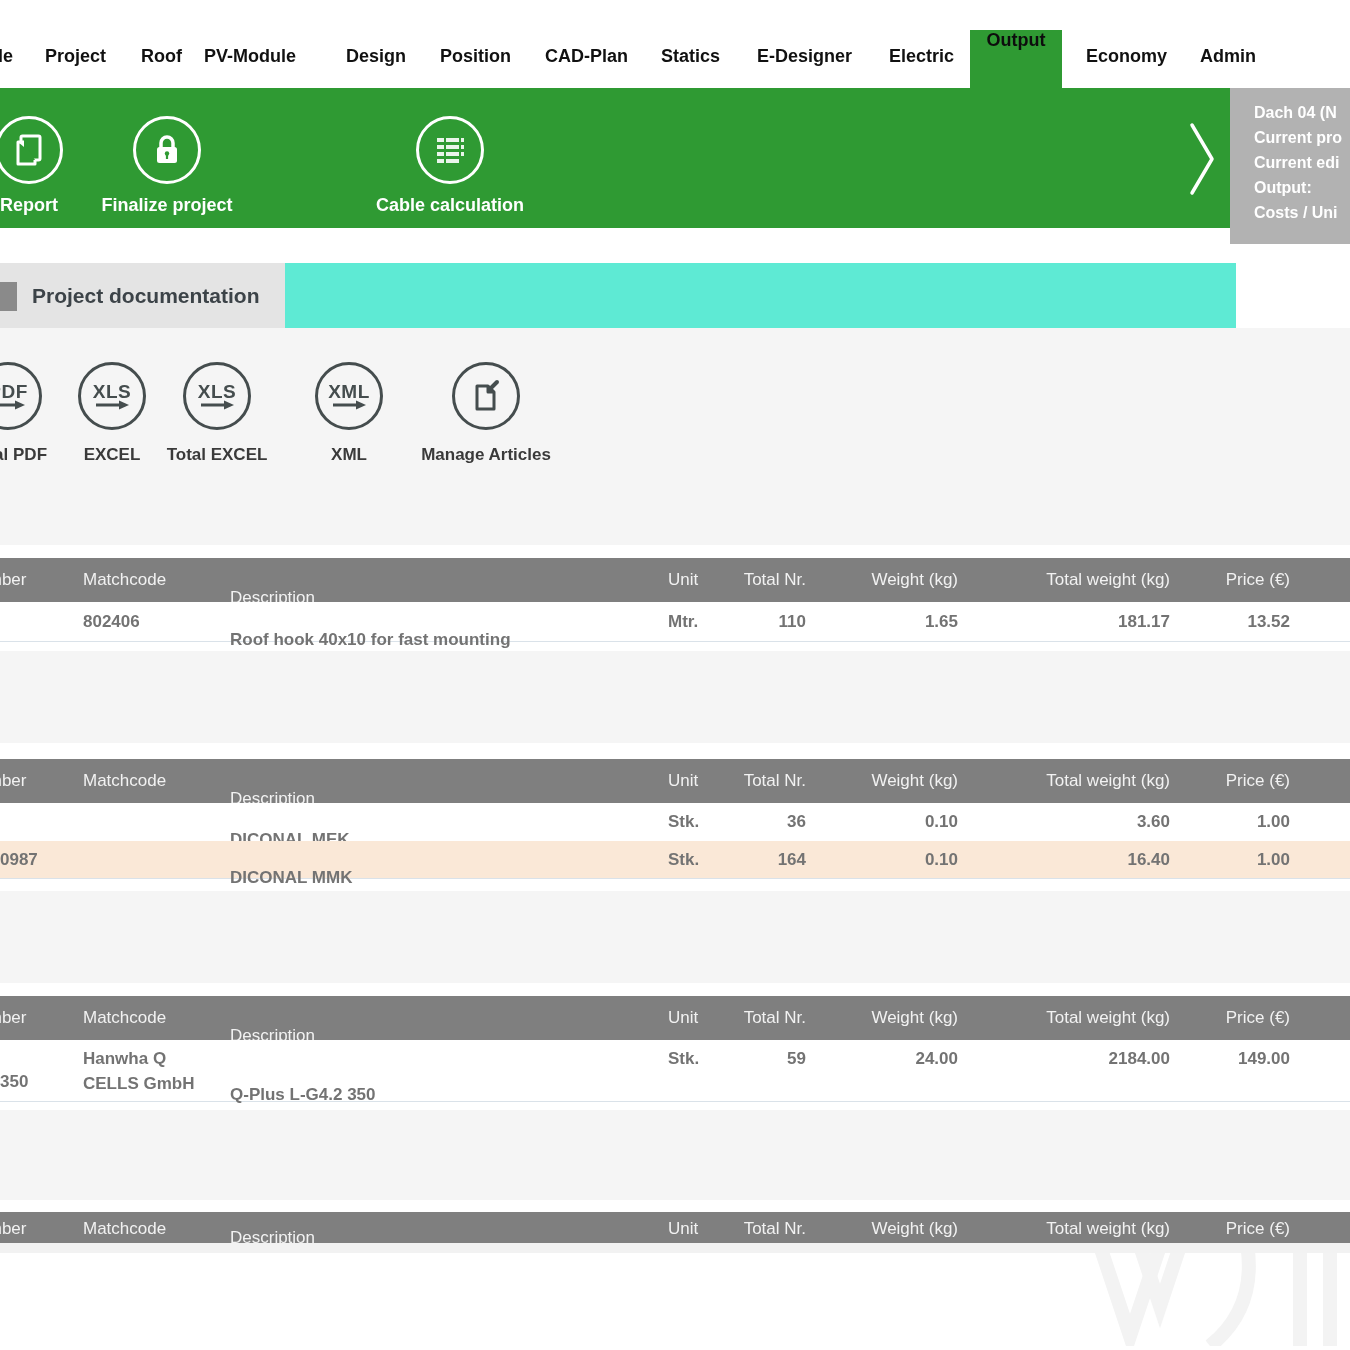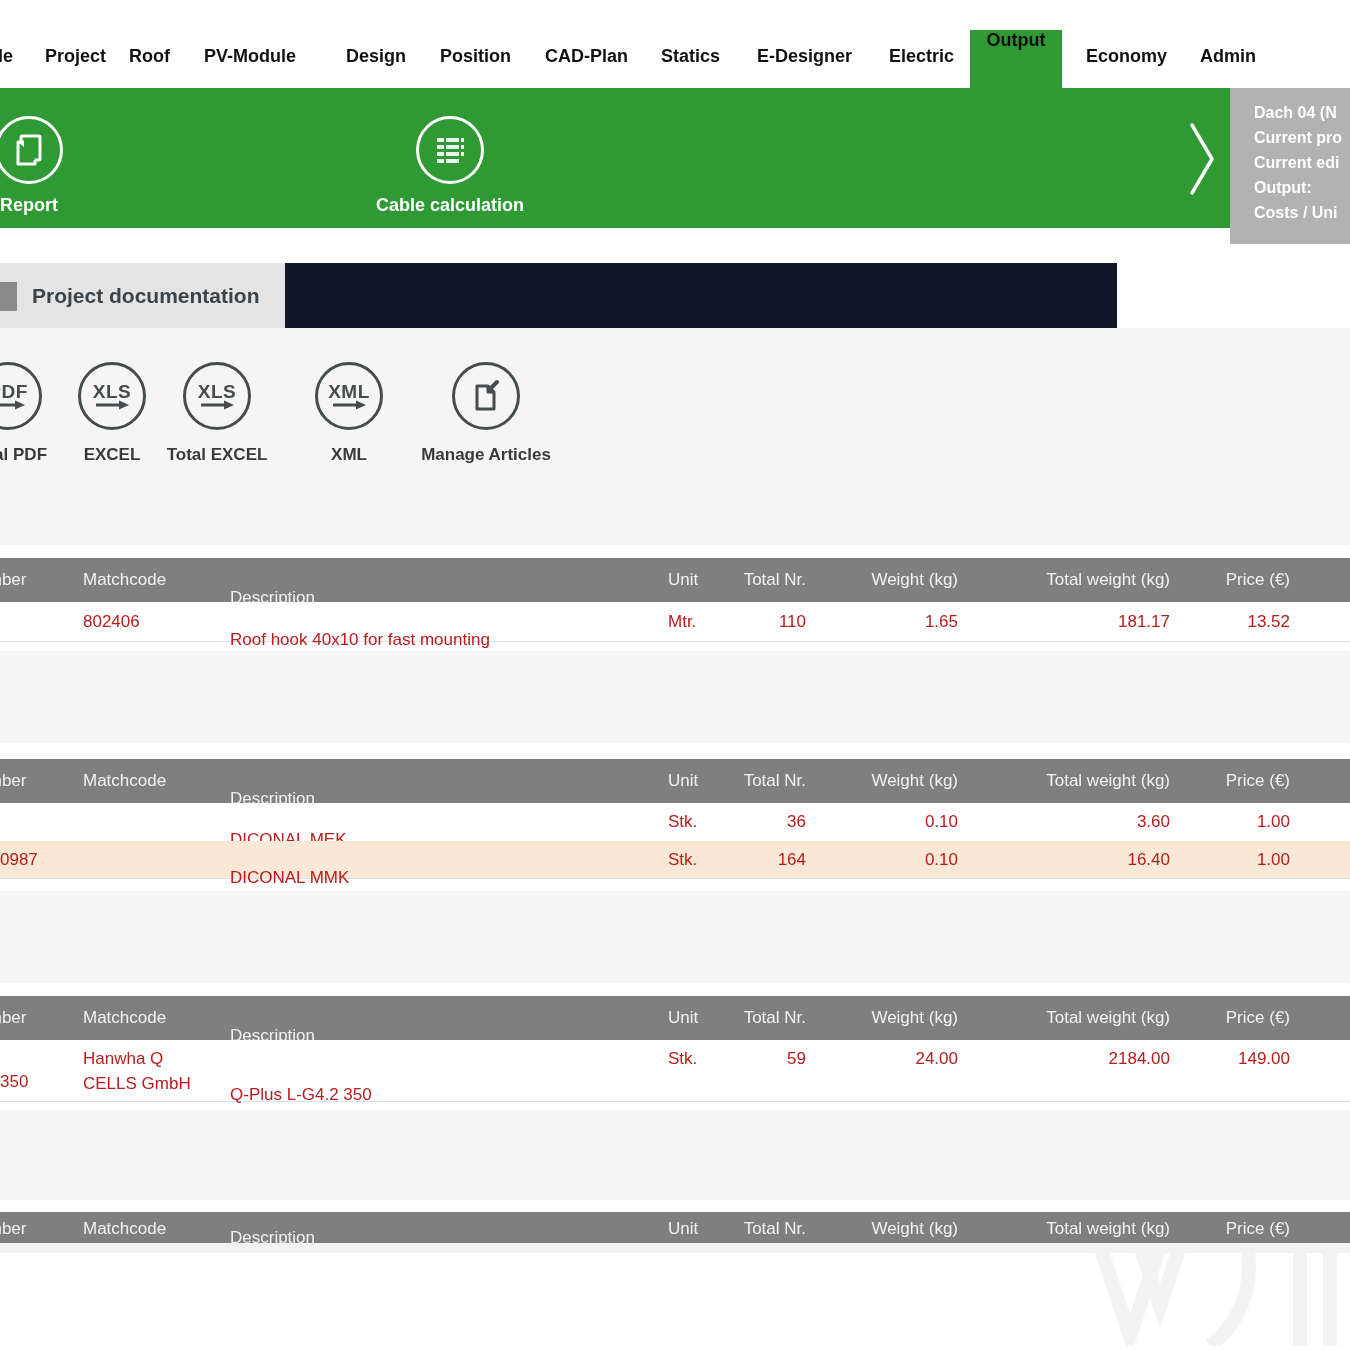--- a/index.html
+++ b/index.html
@@ -20,21 +20,21 @@
   .tb-btn{position:absolute;top:0;height:140px;display:flex;flex-direction:column;align-items:center;}
   .tb-circle{margin-top:28px;width:68px;height:68px;border:3.5px solid #ffffff;border-radius:50%;
     display:flex;align-items:center;justify-content:center;box-sizing:border-box;}
   .tb-label{margin-top:11px;font-size:18px;font-weight:600;color:#ffffff;white-space:nowrap;}
   .side-panel{position:absolute;right:0;top:0;width:120px;height:156px;background:#b2b2b2;
     padding:12px 0 0 24px;box-sizing:border-box;overflow:hidden;}
   .side-panel div{font-size:16px;font-weight:600;color:#ffffff;line-height:25px;white-space:nowrap;}
   .tb-chevron{position:absolute;left:1188px;top:33px;}
   
   .gap-a{width:1350px;height:35px;background:#fff;}
-  .tabrow{position:relative;width:1117px;height:65px;background:#0f172a;}
+  .tabrow{position:relative;width:1236px;height:65px;background:#5eead4;}
   .doc-tab{position:absolute;left:0;top:0;width:285px;height:65px;background:#e4e4e4;}
   .doc-tab-sq{position:absolute;left:0;top:19px;width:17px;height:29px;background:#8a8a8a;}
   .doc-tab-label{position:absolute;left:32px;top:0;height:65px;display:flex;align-items:center;
     font-size:21px;font-weight:600;color:#3c4348;white-space:nowrap;}
   
   .icon-section{position:relative;width:1350px;height:217px;background:#f5f5f5;}
   .exp-btn{position:absolute;top:34px;display:flex;flex-direction:column;align-items:center;}
   .exp-circle{width:68px;height:68px;border:3px solid #454d4e;border-radius:50%;box-sizing:border-box;
     display:flex;flex-direction:column;align-items:center;justify-content:center;background:transparent;}
   .exp-glyph{font-size:19px;font-weight:800;letter-spacing:.5px;color:#454d4e;line-height:17px;}
@@ -43,21 +43,21 @@
   .thead{position:relative;width:1350px;height:44px;background:#7f7f7f;}
   .thead.clipped{height:31px;}
   .row{position:relative;width:1350px;height:40px;background:#ffffff;box-sizing:border-box;}
   .row.h38{height:38px;}
   .row.tall{height:62px;}
   .row.last{border-bottom:1.5px solid #dae2e9;}
   .row.peach{background:#fae8d7;}
   .c{position:absolute;top:0;bottom:0;display:flex;align-items:center;white-space:nowrap;
      font-size:17px;color:#f2f2f2;}
   .thead .c{font-weight:400;}
-  .row .c{color:#b91c1c;font-weight:400;}
+  .row .c{color:#737373;font-weight:700;}
   .c-num{left:-34px;}
   .row .c-num{left:0;}
   .c-match{left:83px;width:134px;}
   .c-desc{left:230px;width:430px;margin-top:36px;}
   .c-unit{left:668px;width:70px;}
   .c-tnr{right:544px;width:120px;justify-content:flex-end;}
   .c-wt{right:392px;width:140px;justify-content:flex-end;}
   .c-twt{right:180px;width:200px;justify-content:flex-end;}
   .c-price{right:60px;width:120px;justify-content:flex-end;}
   .thead.clipped .c{align-items:flex-end;padding-bottom:4px;}
@@ -69,21 +69,21 @@
   .band2{width:1350px;background:#f2f2f2;}
   
   .watermark{position:absolute;right:0;bottom:0;z-index:-1;}
 </style>
 </head>
 <body>
 
 <div class="menubar">
   <span class="menu-item" style="left:-18px">File</span>
   <span class="menu-item" style="left:45px">Project</span>
-  <span class="menu-item" style="left:129px">Roof</span>
+  <span class="menu-item" style="left:141px">Roof</span>
   <span class="menu-item" style="left:204px">PV-Module</span>
   <span class="menu-item" style="left:346px">Design</span>
   <span class="menu-item" style="left:440px">Position</span>
   <span class="menu-item" style="left:545px">CAD-Plan</span>
   <span class="menu-item" style="left:661px">Statics</span>
   <span class="menu-item" style="left:757px">E-Designer</span>
   <span class="menu-item" style="left:889px">Electric</span>
   <div class="menu-tab-active">
     <span>Output</span>
   </div>
@@ -97,20 +97,31 @@
     <div class="tb-circle">
       <svg width="36" height="36" viewBox="0 0 36 36">
         <rect x="10" y="4" width="19" height="24" rx="1.5" fill="none" stroke="#ffffff" stroke-width="3"></rect>
         <path d="M13 10 L7 10 L7 32 L24 32 L24 28" fill="#2f9a33" stroke="#ffffff" stroke-width="3" stroke-linejoin="round"></path>
         <path d="M7 10 L13 10 L13 15 Z" fill="#ffffff"></path>
       </svg>
     </div>
     <div class="tb-label">Report</div>
   </div>
 
+  <div class="tb-btn" style="left:87px;width:160px">
+    <div class="tb-circle">
+      <svg width="34" height="34" viewBox="0 0 34 34">
+        <path d="M11 15 V10 a6 6 0 0 1 12 0 V15" fill="none" stroke="#ffffff" stroke-width="3.5"></path>
+        <rect x="7" y="14" width="20" height="16" rx="2.5" fill="#ffffff"></rect>
+        <circle cx="17" cy="20.5" r="2.2" fill="#2f9a33"></circle>
+        <rect x="15.9" y="21" width="2.2" height="5" fill="#2f9a33"></rect>
+      </svg>
+    </div>
+    <div class="tb-label">Finalize project</div>
+  </div>
 
 
   <div class="tb-btn" style="left:364px;width:172px">
     <div class="tb-circle">
       <svg width="36" height="36" viewBox="0 0 36 36">
         <g fill="#ffffff" opacity="0.9">
           <rect x="5" y="6" width="7" height="4"></rect>
             <rect x="14" y="6" width="13" height="4"></rect>
             <rect x="29" y="6" width="3" height="4"></rect>
           <rect x="5" y="13" width="7" height="4"></rect>

